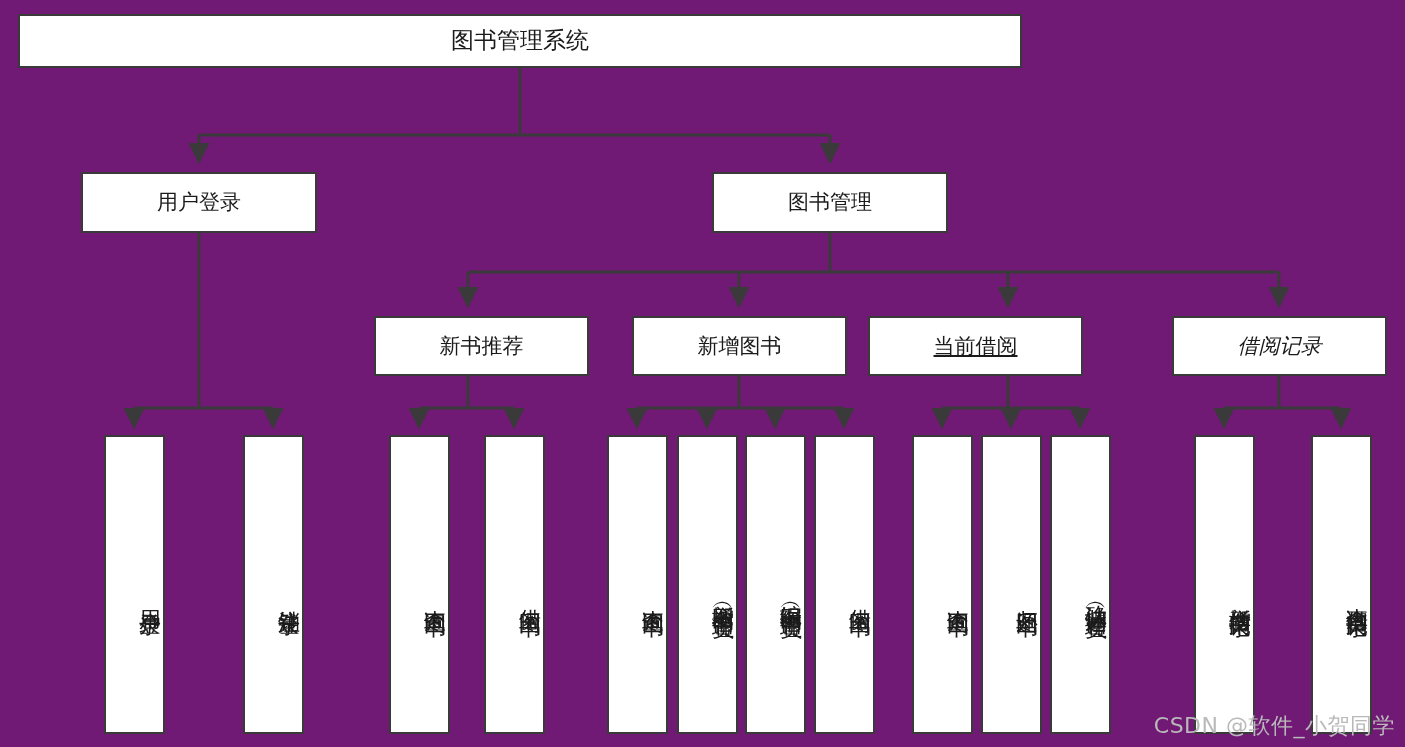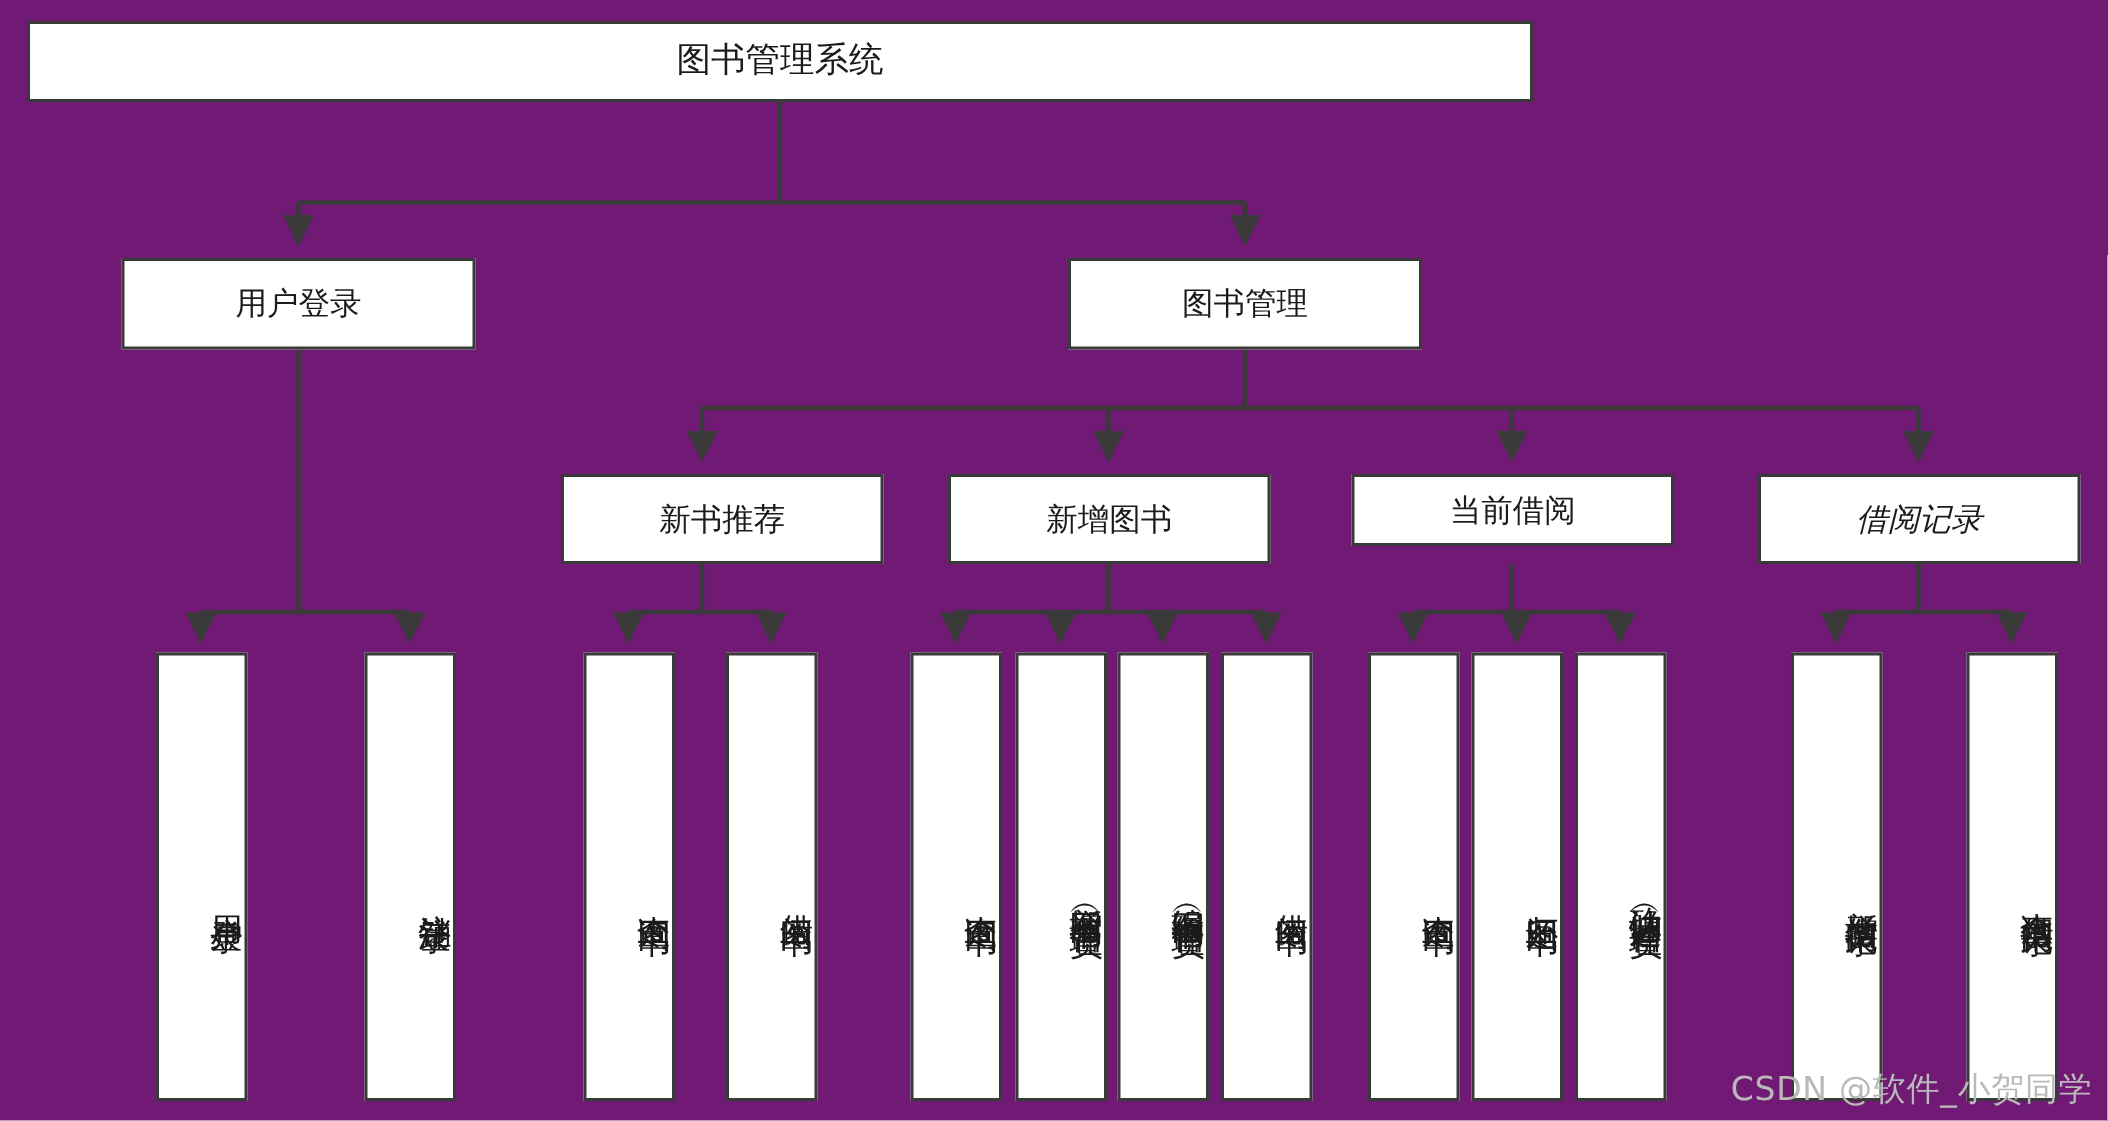--- a/index.html
+++ b/index.html
@@ -125,21 +125,21 @@
     </g>
   </svg>
 
   <div class="node root" style="left:18px; top:14px; width:1004px; height:54px;">图书管理系统</div>
 
   <div class="node tier2" style="left:81px; top:172px; width:236px; height:61px;">用户登录</div>
   <div class="node tier2" style="left:712px; top:172px; width:236px; height:61px;">图书管理</div>
 
   <div class="node tier3" style="left:361px; top:316px; width:215px; height:60px;margin-left:13px;">新书推荐</div>
   <div class="node tier3" style="left:632px; top:316px; width:215px; height:60px;">新增图书</div>
-  <div class="node tier3" style="left:901px; top:316px; width:215px; height:48px;">当前借阅</div>
+  <div class="node tier3" style="left:868px; top:316px; width:215px; height:60px;text-decoration:underline;">当前借阅</div>
   <div class="node tier3" style="left:1172px; top:316px; width:215px; height:60px;font-style:italic;">借阅记录</div>
 
   <div class="node leaf" style="left:104px; top:435px; width:61px; height:299px;">
     <span class="vtext">用户登录</span>
   </div>
   <div class="node leaf" style="left:243px; top:435px; width:61px; height:299px;">
     <span class="vtext">注销登录</span>
   </div>
 
   <div class="node leaf" style="left:389px; top:435px; width:61px; height:299px;">

